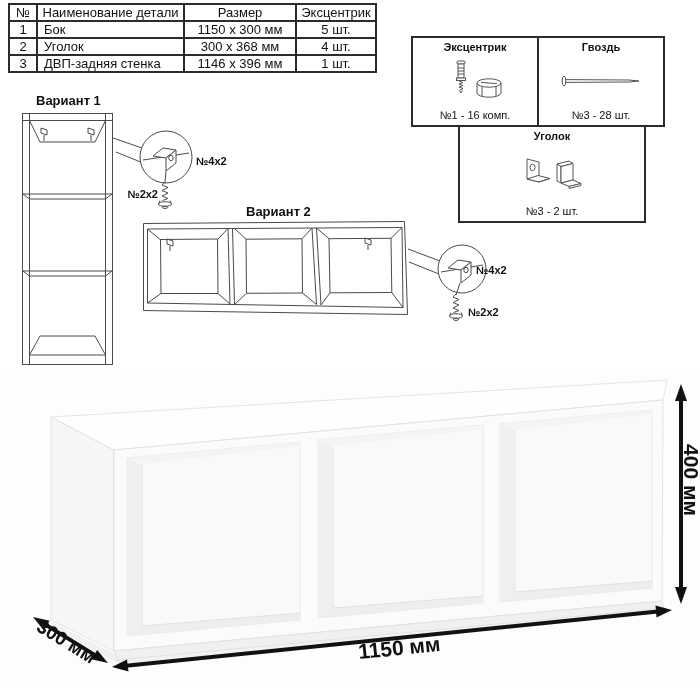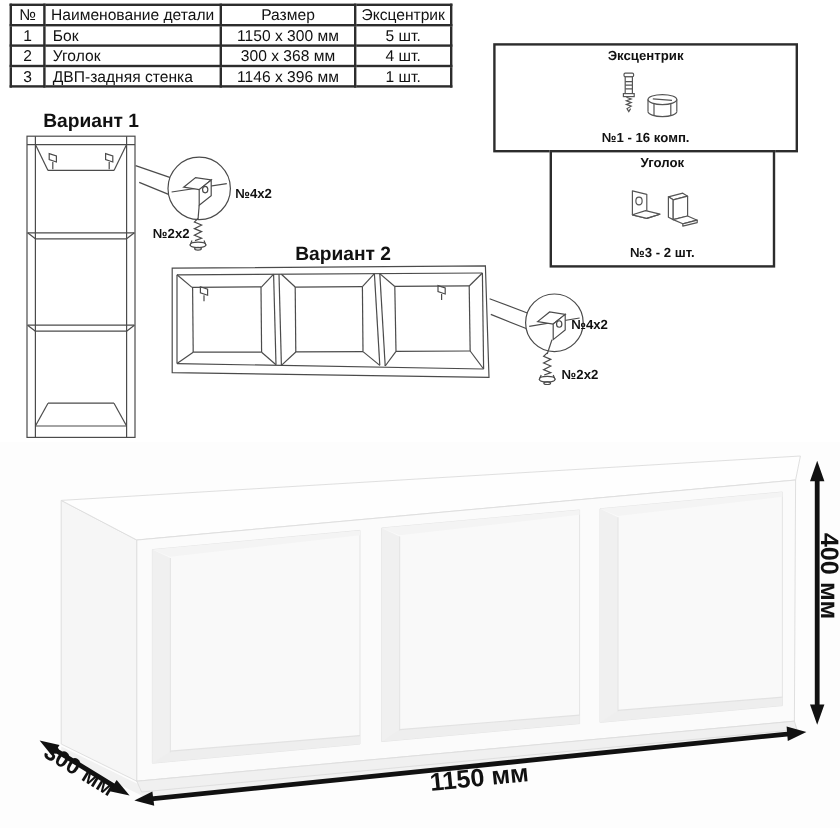--- a/index.html
+++ b/index.html
@@ -15,23 +15,23 @@
   .hw-row{position:absolute;display:flex;background:#fff;}
   .hw-row1{left:411px;top:36px;width:254px;height:91px;}
   .hw-row2{left:458px;top:125px;width:188px;height:98px;}
   .hw-cell{flex:1;border:2px solid #2c2c2c;display:flex;flex-direction:column;align-items:center;
            justify-content:space-between;padding:3px 2px 4px 2px;background:#fff;}
   .hw-cell + .hw-cell{margin-left:-2px;}
   .hw-title{font-weight:bold;font-size:11px;text-align:center;line-height:1.18;}
   .hw-title span{display:block;}
   .hw-title span:empty{display:none;}
   .hw-icon{flex:1;display:flex;align-items:center;justify-content:center;width:100%;}
-  .hw-count{font-weight:bold;font-size:11px;white-space:nowrap;}
+  .hw-count{font-weight:normal;font-size:11px;white-space:nowrap;}
   
-  .vlabel{position:absolute;font-weight:bold;font-size:16px;white-space:nowrap;}
+  .vlabel{position:absolute;font-weight:bold;font-size:13px;white-space:nowrap;}
   .vlabel1{left:36px;top:93px;}
   .vlabel2{left:246px;top:204px;}
   svg{position:absolute;display:block;}
   svg text{font-family:"Liberation Sans",sans-serif;fill:#111;}
   .callout-label{font-size:11px;font-weight:bold;}
   .dim-label{font-weight:bold;}
 </style>
 </head>
 <body>
 
@@ -92,20 +92,37 @@
             <line x1="46" y1="23.4" x2="62" y2="24.6"></line>
             <line x1="42" y1="24" x2="42" y2="34"></line>
               <line x1="66" y1="24" x2="66" y2="34"></line>
             <path fill="none" d="M42,34 A12,4.2 0 0 0 66,34"></path>
             <line x1="47" y1="27.4" x2="47" y2="37.2"></line>
               <line x1="61" y1="27.4" x2="61" y2="37.2"></line>
           </g>
         </svg>
       </div>
       <div class="hw-count">№1 - 16 комп.</div>
+    </div>
+    <div class="hw-cell">
+      <div class="hw-title">
+        <span>Гвоздь</span>
+
+      </div>
+      <div class="hw-icon">
+        <svg style="position:static" width="84" height="14" viewBox="0 0 84 14">
+          <g stroke="#555" fill="#fff" stroke-width="1">
+            <ellipse cx="5" cy="7" rx="1.8" ry="5"></ellipse>
+            <line x1="6.8" y1="5.6" x2="70" y2="6"></line>
+            <line x1="6.8" y1="8.4" x2="70" y2="8"></line>
+            <path fill="none" d="M70,6 L80,7 L70,8"></path>
+          </g>
+        </svg>
+      </div>
+      <div class="hw-count">№3 - 28 шт.</div>
     </div>
   </div>
 
   <div class="hw-row hw-row2">
     <div class="hw-cell">
       <div class="hw-title">
         <span>Уголок</span>
 
       </div>
       <div class="hw-icon">

